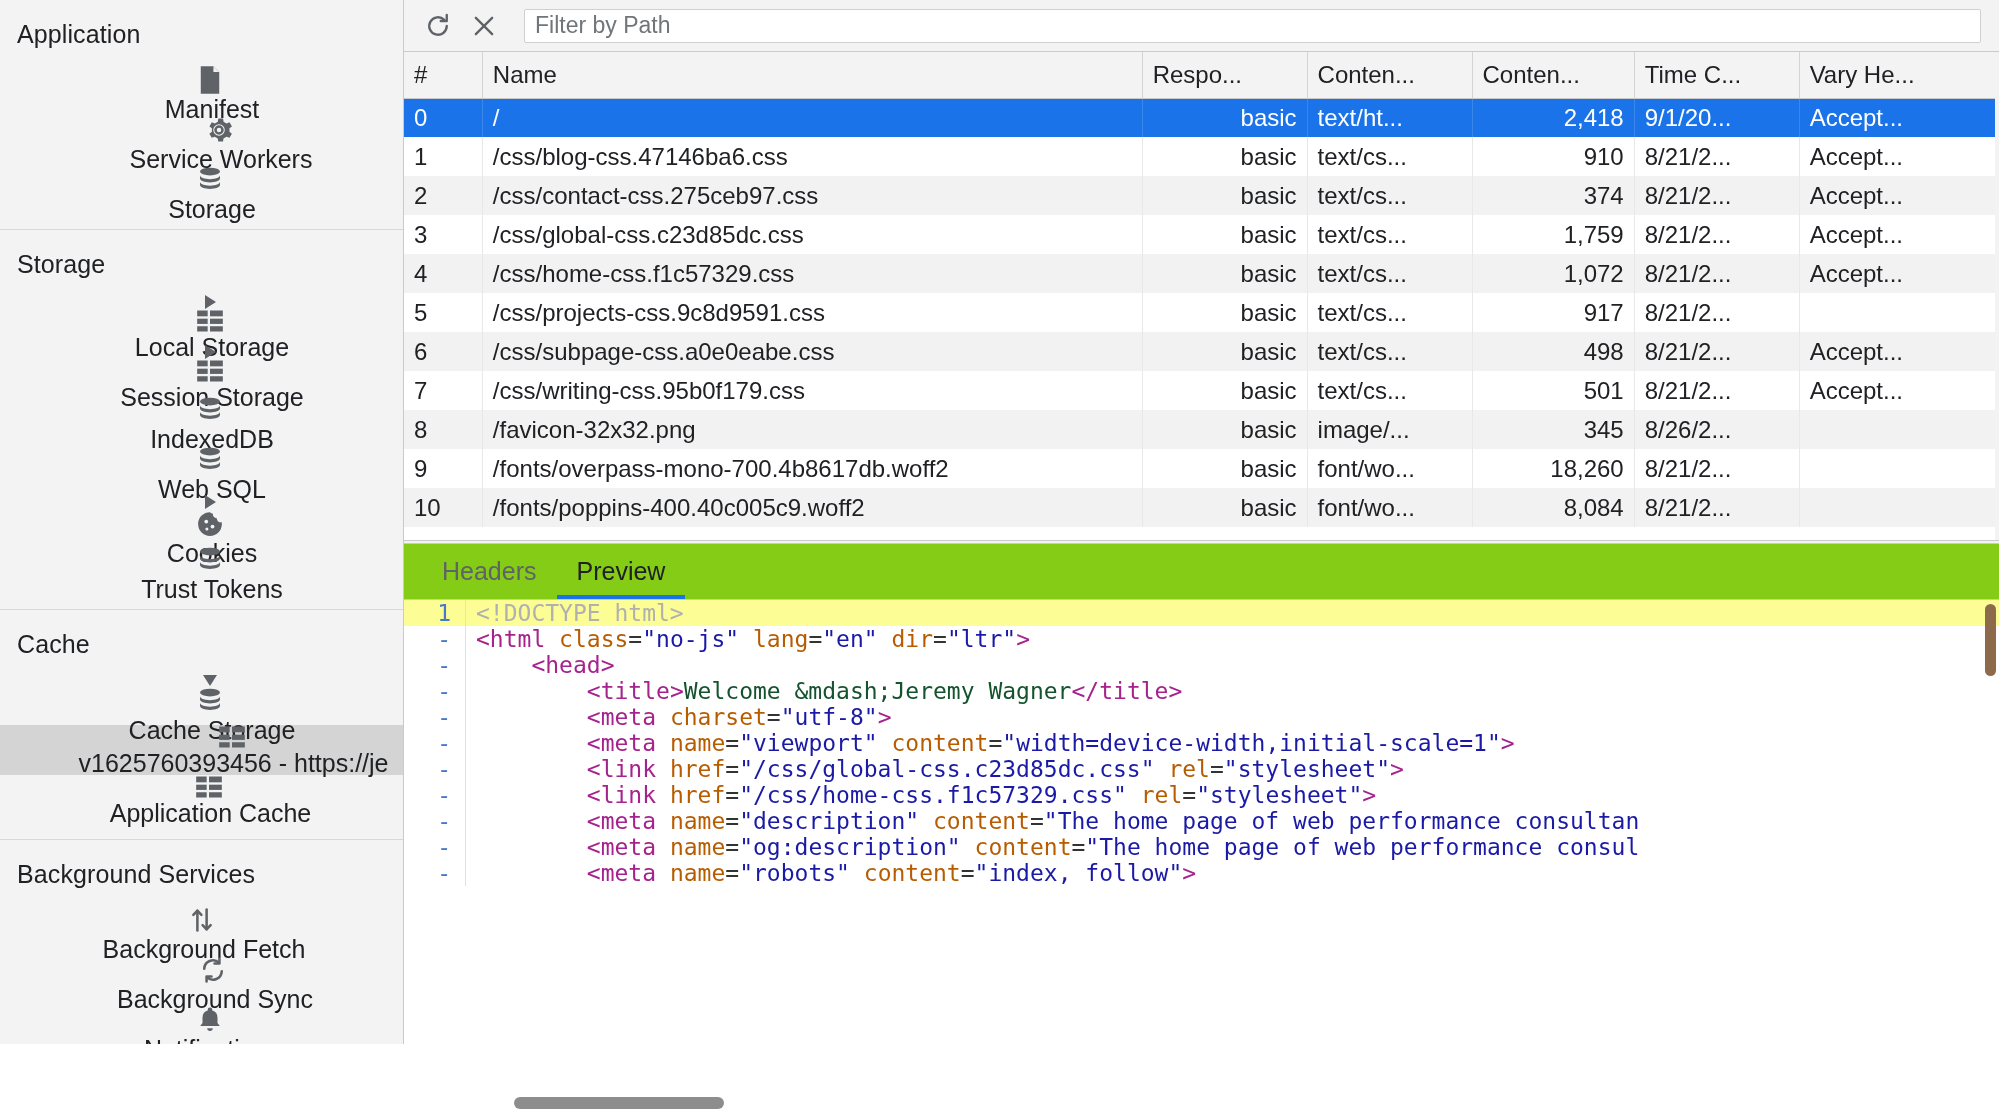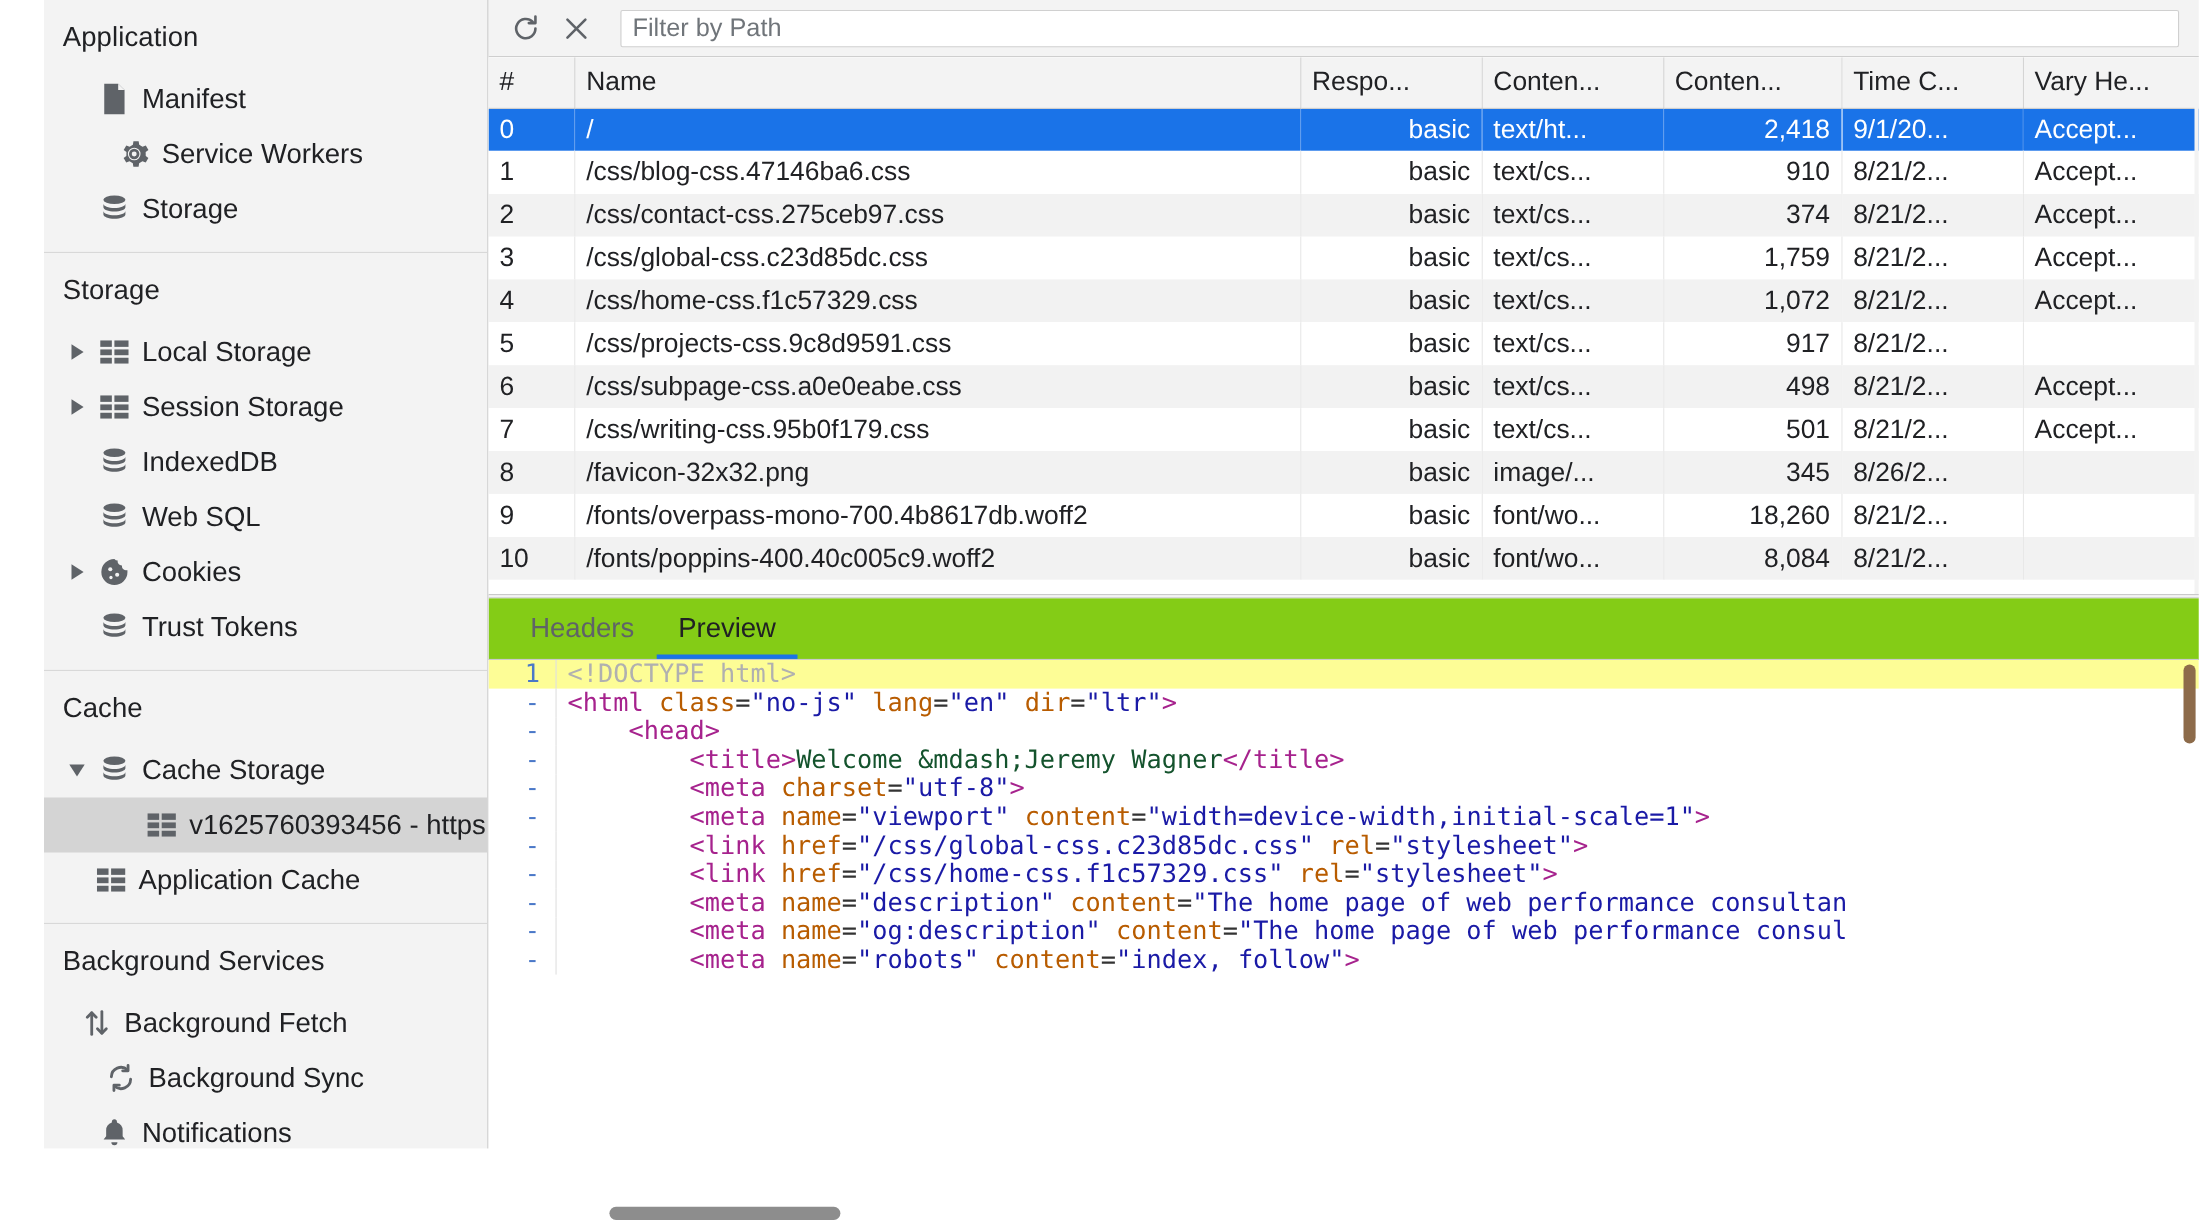--- a/index.html
+++ b/index.html
@@ -14,35 +14,35 @@
   #app { display: flex; width: 1999px; height: 1113px; }
 
   
   #sidebar {
     width: 404px; height: 1044px;
     background: #f3f3f3;
     border-right: 1px solid #cacaca;
     overflow: hidden;
     flex: none;
     position: relative;
-    margin-left: 40px;
   }
   .sb-section { padding: 0; }
   .sb-divider { height: 1px; background: #d8d8d8; margin: 14px 0 0 0; }
   .sb-title {
     font-size: 25px; color: #202124;
     padding: 20px 0 16px 17px;
     letter-spacing: 0.1px;
   }
   .sb-item {
     display: flex; align-items: center;
     height: 50px;
     padding-left: 17px;
     font-size: 25px; color: #202124;
     white-space: nowrap;
+    flex-direction: column;
   }
   .sb-item.selected { background: #d4d4d4; }
   .sb-arrow {
     width: 26px; flex: none;
     display: flex; align-items: center; justify-content: center;
     color: #5f6368;
     font-size: 0;
   }
   .sb-arrow.spacer { visibility: hidden; }
   .tri-right {

